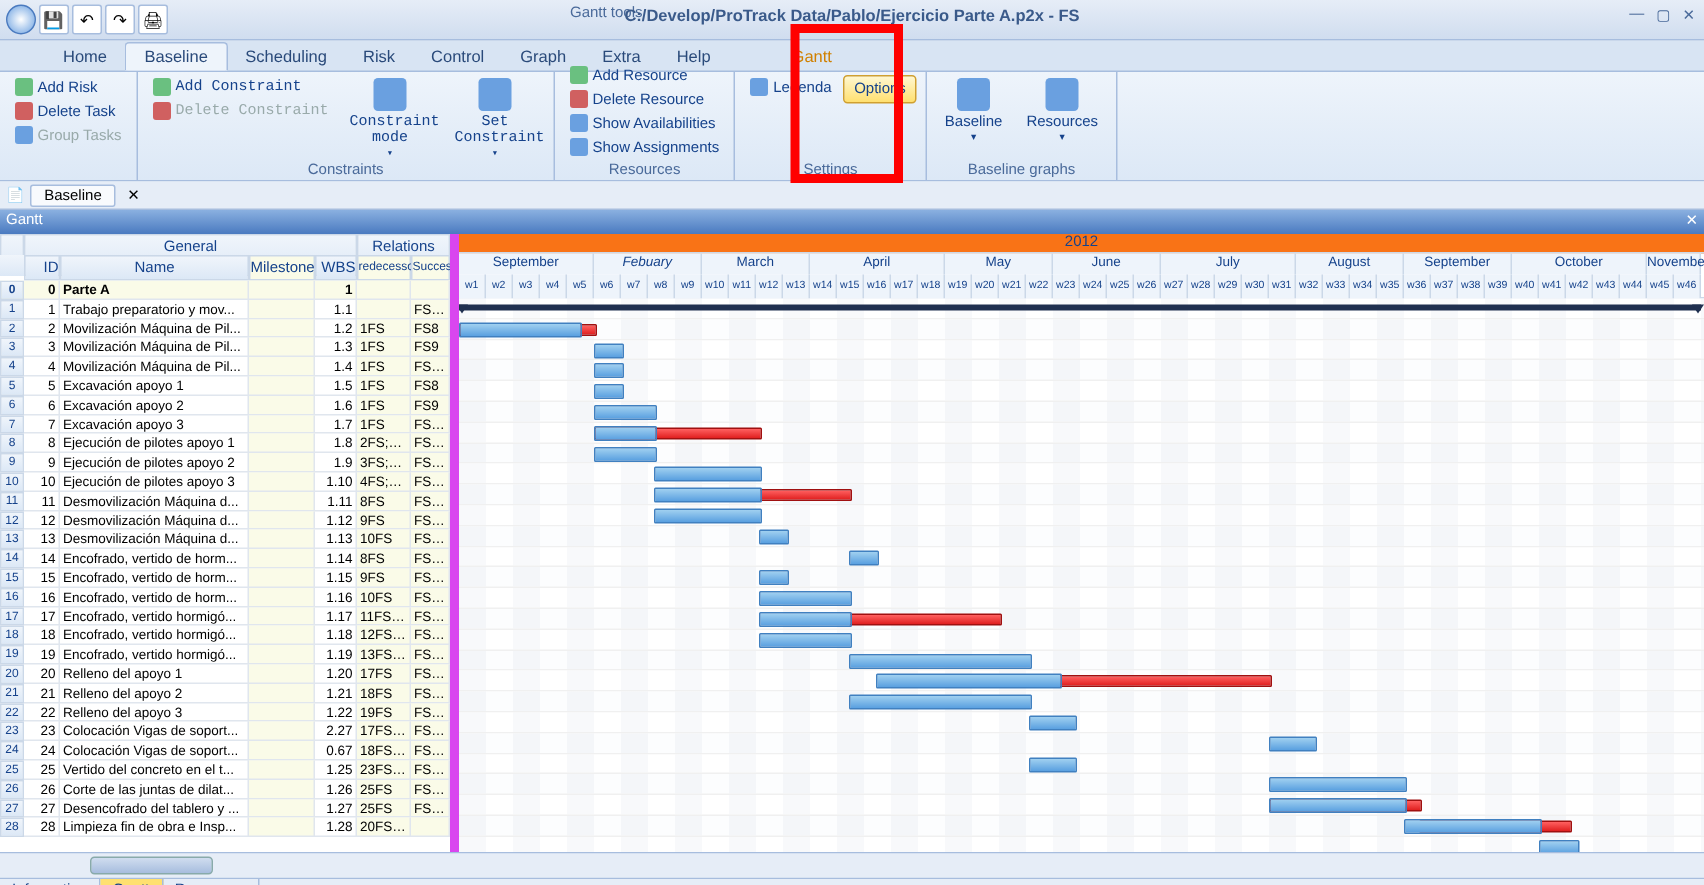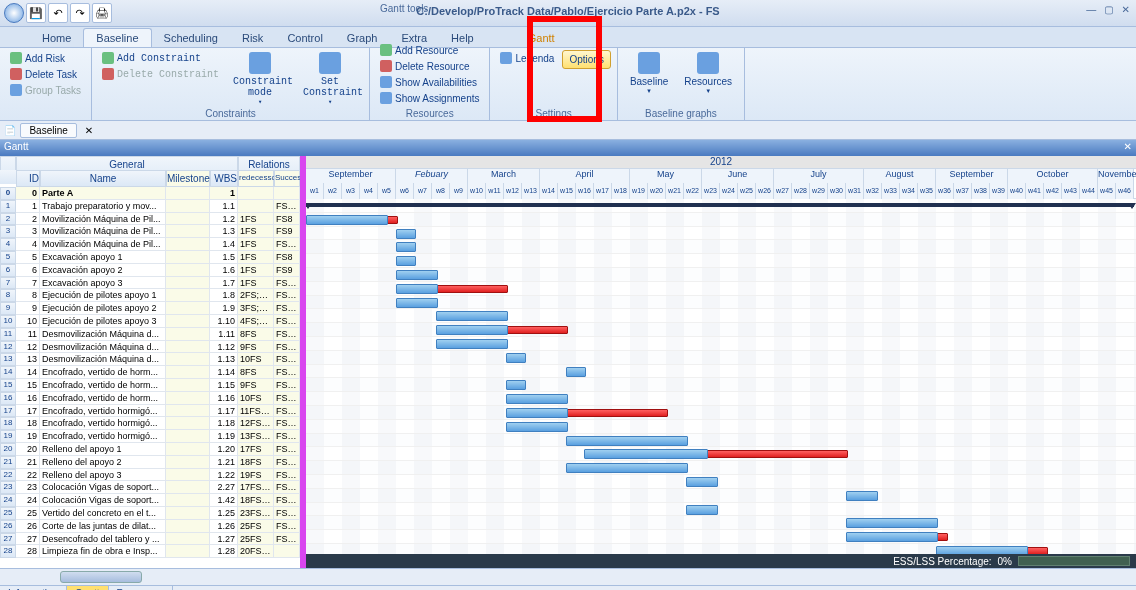--- a/index.html
+++ b/index.html
@@ -39,21 +39,21 @@
 .rowhead{width:16px;background:linear-gradient(#f0f5fb,#dce8f6);border:1px solid #cbd8e8;font-size:8px;text-align:center;color:#15428b;box-sizing:border-box}
 .c-id{width:24px;text-align:right}
 .c-name{width:126px}
 .c-mile{width:44px;background:#fafbe8}
 .c-wbs{width:28px;text-align:right}
 .c-pred{width:36px;background:#fafbe8}
 .c-succ{width:26px;background:#fafbe8}
 .gr0{background:#fafbe8;font-weight:bold}
 .gantt{flex:1;position:relative;overflow:hidden;background:#fff}
 .gtl{height:42px;border-bottom:1px solid #cbd8e8}
-.gtl-year{height:12px;text-align:center;font-size:10px;color:#15428b;border-bottom:1px solid #cbd8e8;background:#e5e5e5}
+.gtl-year{height:12px;text-align:center;font-size:10px;color:#15428b;border-bottom:1px solid #cbd8e8;background:#f97316}
 .gtl-months{height:14px;display:flex}
 .gtl-m{border-right:1px solid #cbd8e8;font-size:9px;text-align:center;color:#15428b;background:#eef4fb;box-sizing:border-box}
 .gtl-weeks{height:16px;display:flex}
 .gtl-w{border-right:1px solid #cbd8e8;font-size:7px;text-align:center;color:#15428b;background:#eef4fb;box-sizing:border-box;line-height:15px}
 .gbars{position:relative}
 .grow{height:12.8px;position:relative;border-bottom:1px solid #f0f0f0}
 .grow:nth-child(odd){background:repeating-linear-gradient(90deg,#f8f9fb 0,#f8f9fb 18px,#fff 18px,#fff 36px)}
 .grow:nth-child(even){background:repeating-linear-gradient(90deg,#f4f6f9 0,#f4f6f9 18px,#fcfdfe 18px,#fcfdfe 36px)}
 .bar{position:absolute;height:8px;top:2px;border-radius:1px}
 .bar.blue{background:linear-gradient(#a0d0f0,#5aa0e0);border:1px solid #4080c0}
@@ -445,21 +445,21 @@
           <div class="gc c-mile"></div>
           <div class="gc c-wbs">2.27</div>
           <div class="gc c-pred">17FS;1...</div>
           <div class="gc c-succ">FS25</div>
         </div>
         <div class="gr ">
           <div class="rowhead">24</div>
           <div class="gc c-id">24</div>
           <div class="gc c-name">Colocación Vigas de soport...</div>
           <div class="gc c-mile"></div>
-          <div class="gc c-wbs">1.42</div>
+          <div class="gc c-wbs">0.67</div>
           <div class="gc c-pred">18FS;1...</div>
           <div class="gc c-succ">FS25</div>
         </div>
         <div class="gr ">
           <div class="rowhead">25</div>
           <div class="gc c-id">25</div>
           <div class="gc c-name">Vertido del concreto en el t...</div>
           <div class="gc c-mile"></div>
           <div class="gc c-wbs">1.25</div>
           <div class="gc c-pred">23FS;2...</div>
@@ -643,25 +643,20 @@
           <div class="bar blue" style="left: 540px; width: 90px;"></div>
         </div>
         <div class="grow">
           <div class="bar red" style="left: 640px; width: 100px;"></div>
           <div class="bar blue" style="left: 630px; width: 90px;"></div>
         </div>
         <div class="grow">
           <div class="bar blue" style="left: 720px; width: 25px;"></div>
         </div>
       </div>
-    <div class="status-strip" style="position:absolute;bottom:0;left:0;right:0">
-      <span>ESS/LSS Percentage:</span>
-      <span>0%</span>
-      <div class="prog"></div>
-    </div>
   </div>
 </div>
 
 <div class="hscroll">
   <div class="track" style="width:300px">
       <div class="thumb"></div>
     </div>
   <div class="track" style="flex:1"></div>
 </div>
 

